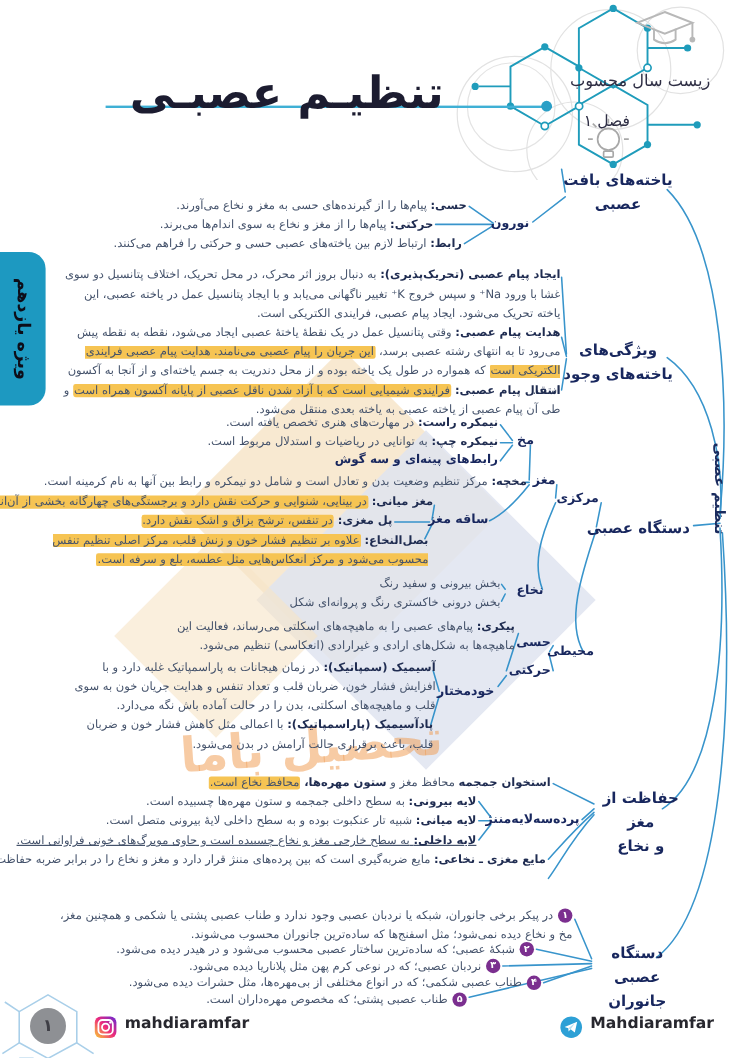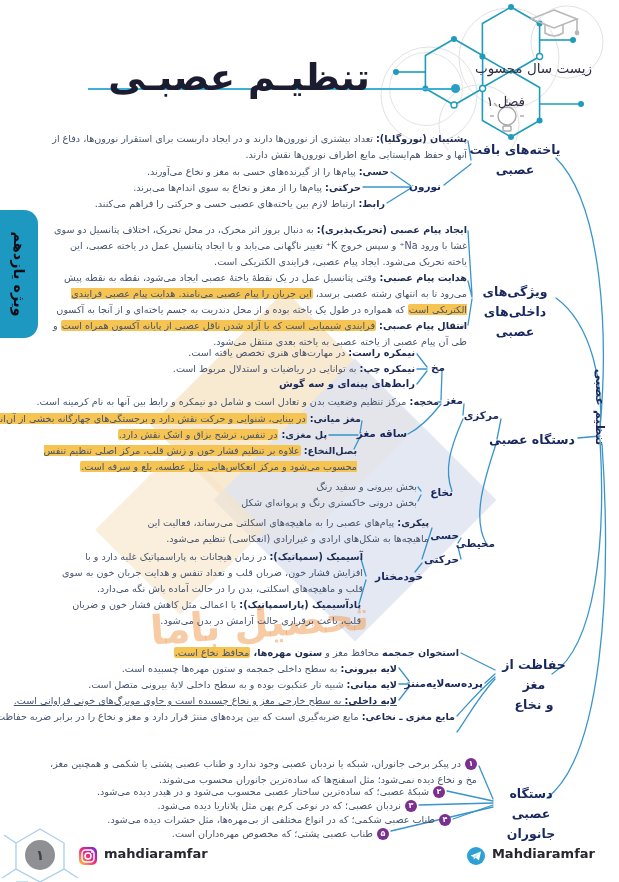--- a/index.html
+++ b/index.html
@@ -164,37 +164,34 @@
   <div class="side-tab">
     <div class="side-tab-text">ویژه یازدهم</div>
   </div>
 
   <div class="root-label">تنظیم عصبی</div>
 
   <div class="slabel" style="top:140px;right:58px;width:92px;">
     <div>یاخته‌های بافت</div>
       <div>عصبی</div>
   </div>
-  <div class="row" style="top:131px;right:152px;width:420px;">
-    <b>پشتیبان (نوروگلیا):</b> <span>تعداد بیشتری از نورون‌ها دارند و در ایجاد داربست برای استقرار نورون‌ها، دفاع از آنها و حفظ هم‌ایستایی مایع اطراف نورون‌ها نقش دارند.</span>
-  </div>
   <div class="nlabel" style="top:180px;right:178px;">نورون</div>
   <div class="row" style="top:164px;right:230px;white-space:nowrap;">
     <b>حسی:</b> <span>پیام‌ها را از گیرنده‌های حسی به مغز و نخاع می‌آورند.</span>
   </div>
   <div class="row" style="top:180px;right:258px;white-space:nowrap;">
     <b>حرکتی:</b> <span>پیام‌ها را از مغز و نخاع به سوی اندام‌ها می‌برند.</span>
   </div>
   <div class="row" style="top:196px;right:234px;white-space:nowrap;">
     <b>رابط:</b> <span>ارتباط لازم بین یاخته‌های عصبی حسی و حرکتی را فراهم می‌کنند.</span>
   </div>
 
   <div class="slabel" style="top:282px;right:58px;width:92px;">
     <div>ویژگی‌های</div>
-      <div>داخلی‌های عصبی</div>
+      <div>یاخته‌های وجود</div>
   </div>
   <div class="row" style="top:222px;right:152px;width:416px;">
     <b>ایجاد پیام عصبی (تحریک‌پذیری):</b> <span>به دنبال بروز اثر محرک، در محل تحریک، اختلاف پتانسیل دو سوی غشا با ورود Na⁺ و سپس خروج K⁺ تغییر ناگهانی می‌یابد و با ایجاد پتانسیل عمل در یاخته عصبی، این یاخته تحریک می‌شود. ایجاد پیام عصبی، فرایندی الکتریکی است.</span>
   </div>
   <div class="row" style="top:270px;right:152px;width:416px;">
     <b>هدایت پیام عصبی:</b> <span>وقتی پتانسیل عمل در یک نقطهٔ یاختهٔ عصبی ایجاد می‌شود، نقطه به نقطه پیش می‌رود تا به انتهای رشته عصبی برسد،</span>
     <span class="hl">این جریان را پیام عصبی می‌نامند. هدایت پیام عصبی فرایندی الکتریکی است</span>
     <span>که همواره در طول یک یاخته بوده و از محل دندریت به جسم یاخته‌ای و از آنجا به آکسون است.</span>
   </div>
   <div class="row" style="top:318px;right:152px;width:416px;">
@@ -228,21 +225,21 @@
   </div>
   <div class="nlabel" style="top:486px;right:166px;">نخاع</div>
   <div class="row" style="top:479px;right:202px;white-space:nowrap;">بخش بیرونی و سفید رنگ</div>
   <div class="row" style="top:495px;right:202px;white-space:nowrap;">بخش درونی خاکستری رنگ و پروانه‌ای شکل</div>
   <div class="nlabel" style="top:537px;right:124px;">محیطی</div>
   <div class="nlabel" style="top:529px;right:160px;">حسی</div>
   <div class="nlabel" style="top:553px;right:160px;">حرکتی</div>
   <div class="row" style="top:515px;right:190px;width:300px;">
     <b>پیکری:</b> <span>پیام‌های عصبی را به ماهیچه‌های اسکلتی می‌رساند، فعالیت این ماهیچه‌ها به شکل‌های ارادی و غیرارادی (انعکاسی) تنظیم می‌شود.</span>
   </div>
-  <div class="nlabel" style="top:570px;right:196px;margin-left:24px;">خودمختار</div>
+  <div class="nlabel" style="top:570px;right:207px;margin-left:24px;">خودمختار</div>
   <div class="row" style="top:549px;right:256px;width:305px;">
     <b>آسیمیک (سمپاتیک):</b> <span>در زمان هیجانات به پاراسمپاتیک غلبه دارد و با افزایش فشار خون، ضربان قلب و تعداد تنفس و هدایت جریان خون به سوی قلب و ماهیچه‌های اسکلتی، بدن را در حالت آماده باش نگه می‌دارد.</span>
   </div>
   <div class="row" style="top:597px;right:258px;width:300px;">
     <b>پادآسیمیک (پاراسمپاتیک):</b> <span>با اعمالی مثل کاهش فشار خون و ضربان قلب، باعث برقراری حالت آرامش در بدن می‌شود.</span>
   </div>
 
   <div class="slabel" style="top:655px;right:46px;width:78px;">
     <div>حفاظت از مغز</div>
       <div>و نخاع</div>

